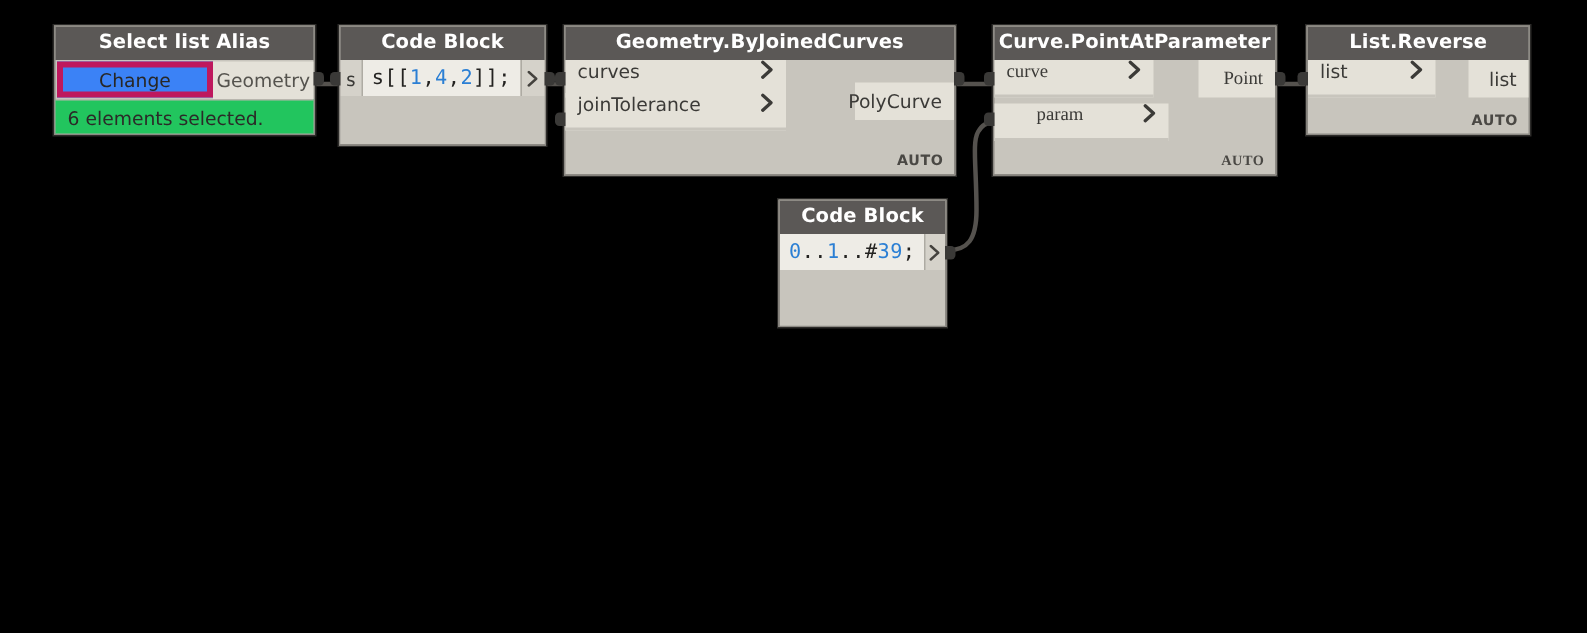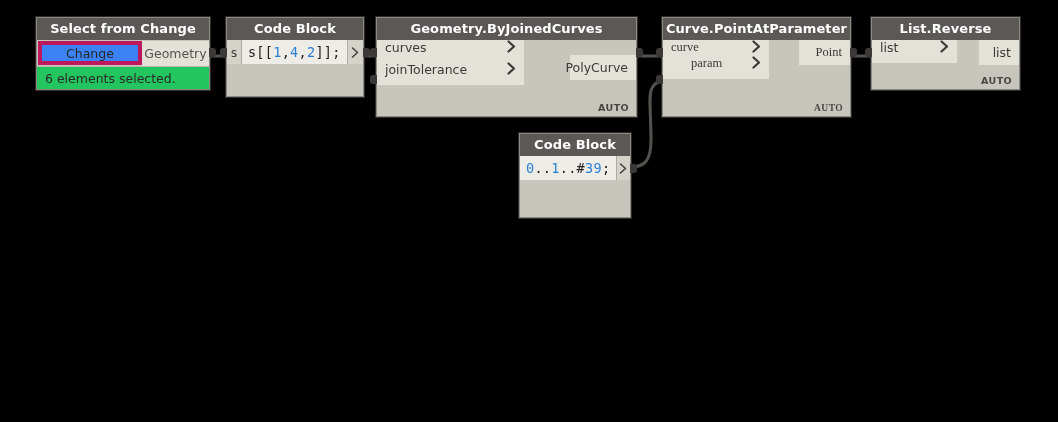--- a/index.html
+++ b/index.html
@@ -218,21 +218,21 @@
     <path d="M 364,56 L 376,56" fill="none" stroke="#55524e" stroke-width="3"></path>
 
     <path d="M 637,56 L 662,56" fill="none" stroke="#55524e" stroke-width="3"></path>
 
     <path d="M 631,167 C 645,167 651,160 651,140 C 651,112 648,95 652,88 C 655,83 657,82 662,82" fill="none" stroke="#55524e" stroke-width="3"></path>
 
     <path d="M 851,56 L 871,56" fill="none" stroke="#55524e" stroke-width="3"></path>
   </svg>
 
   <div class="node" style="left:36px; top:17px; width:174px;">
-    <div class="node-header">Select from Change</div>
+    <div class="node-header">Select list Alias</div>
     <div class="node-body">
       <div class="sfa-row">
         <div class="change-btn">Change</div>
         <div class="sfa-out">Geometry</div>
         <div class="nub right" style="top:8px;"></div>
       </div>
       <div class="sfa-status">6 elements selected.</div>
     </div>
   </div>
 
@@ -296,21 +296,21 @@
       <div class="in-port" style="top:0; width:106px;">
         <span class="pname">curve</span>
         <span class="chev">
           <svg width="11" height="13" viewBox="0 0 11 13">
             <path d="M2.5 1.5 L8 6.5 L2.5 11.5" fill="none" stroke="#3b3a37" stroke-width="2.2" stroke-linecap="round" stroke-linejoin="round"></path>
           </svg>
         </span>
       </div>
 
       <div class="nub left" style="top:35px;"></div>
-      <div class="in-port" style="top:16px; width:106px;padding-left:28px;">
+      <div class="in-port" style="top:29px; width:116px;padding-left:28px;">
         <span class="pname">param</span>
         <span class="chev">
           <svg width="11" height="13" viewBox="0 0 11 13">
             <path d="M2.5 1.5 L8 6.5 L2.5 11.5" fill="none" stroke="#3b3a37" stroke-width="2.2" stroke-linecap="round" stroke-linejoin="round"></path>
           </svg>
         </span>
       </div>
 
       <div class="out-port" style="top:0; width:51px;">
         <span class="pname">Point</span>

